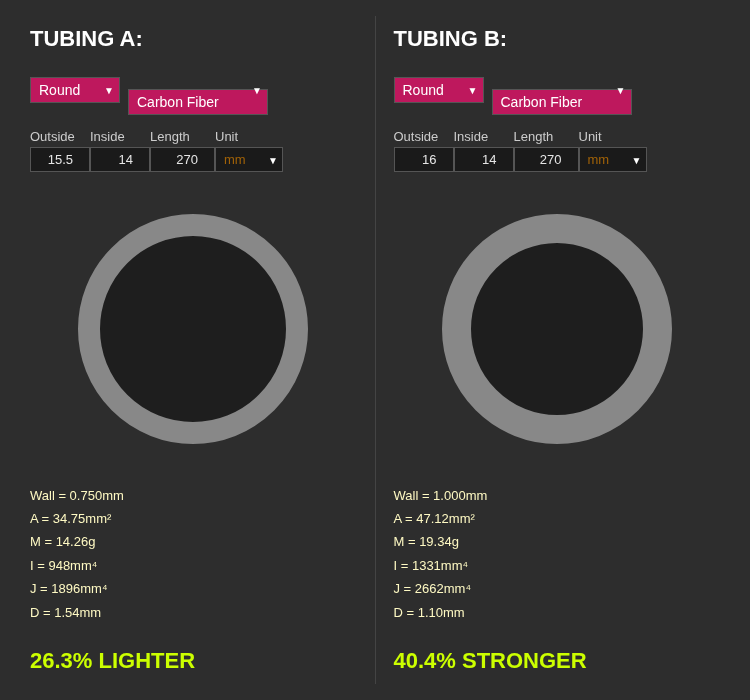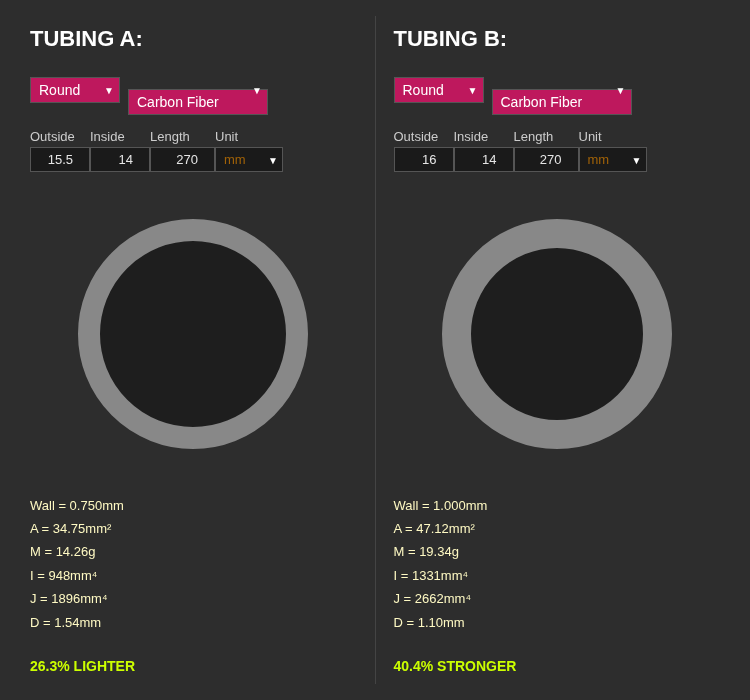--- a/index.html
+++ b/index.html
@@ -151,21 +151,21 @@
     }
 
     .stats-section {
       color: #fef9c3;
       font-size: 13px;
       line-height: 1.8;
       margin-bottom: 18px;
     }
 
     .highlight-stat {
-      font-size: 14px;
+      font-size: 22px;
       font-weight: bold;
       color: #ccff00;
       margin-top: 6px;
     }
 
     .divider {
       width: 1px;
       background-color: #444;
       margin: 0 4px;
       align-self: stretch;

